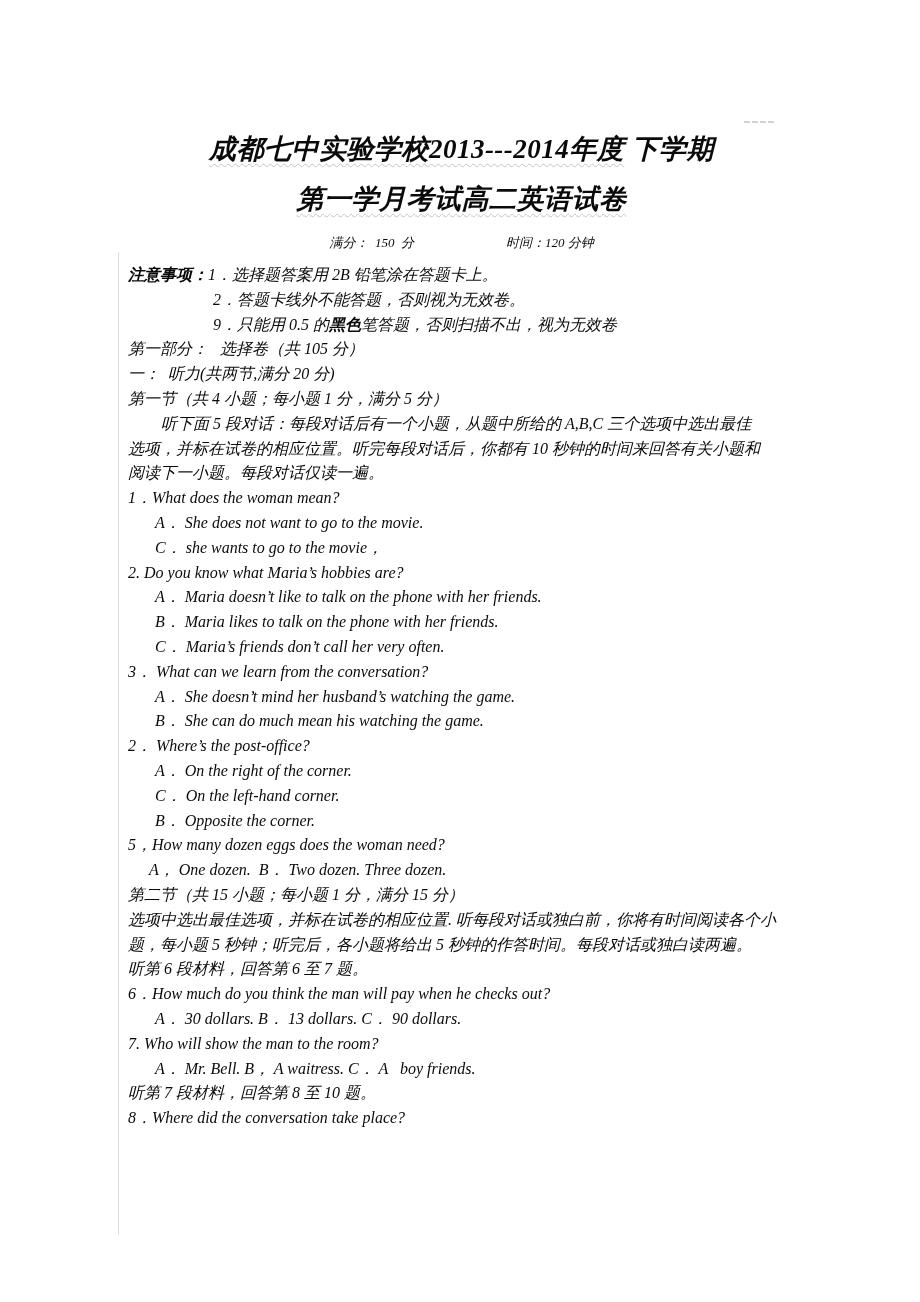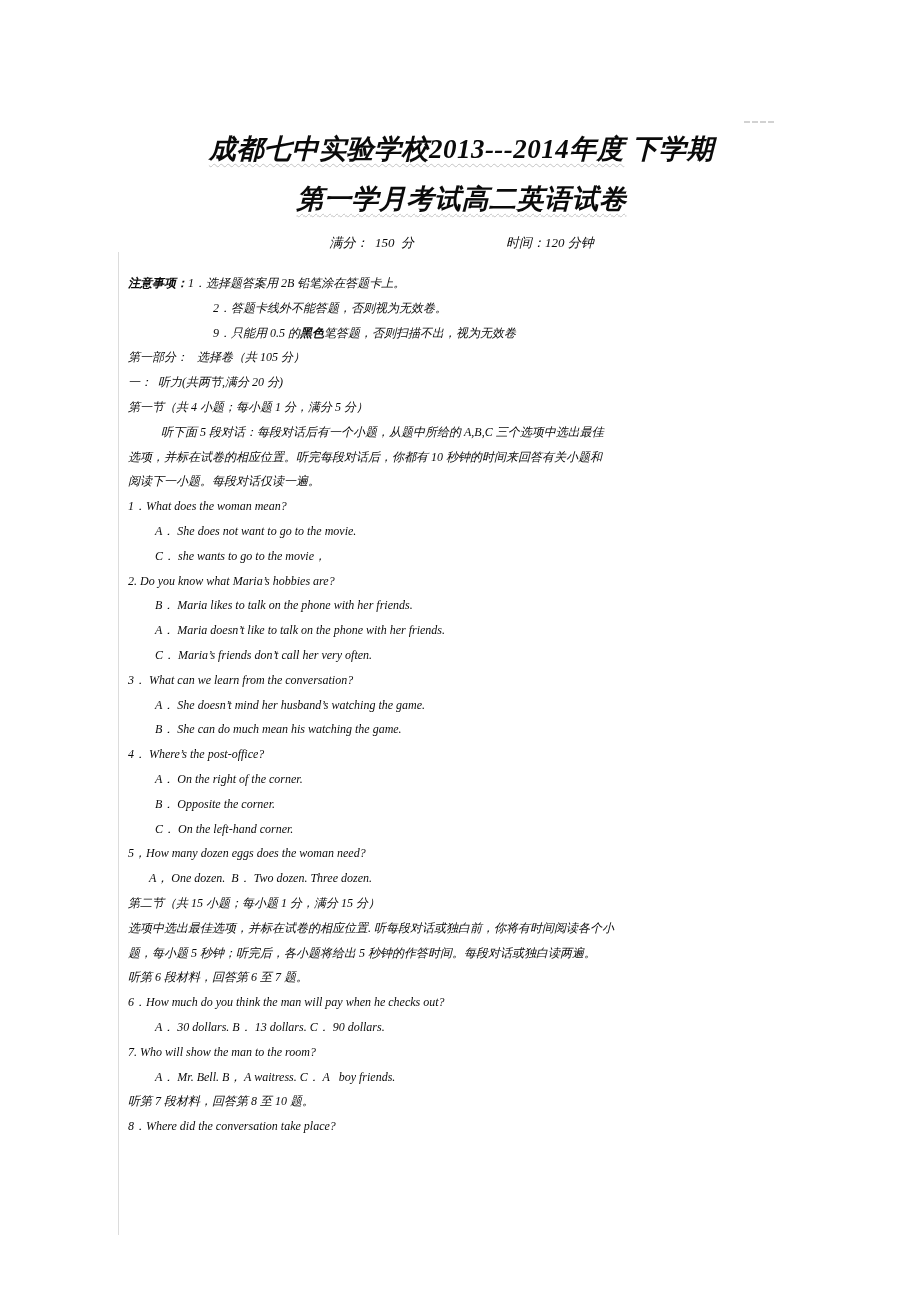--- a/index.html
+++ b/index.html
@@ -12,21 +12,21 @@
     font-style:italic;
   }
   .margin-line { position:absolute; left:118px; top:252px; bottom:0; width:1px; background:#dcdcdc; }
   .dash-artifact { position:absolute; left:744px; top:121px; width:30px; height:0; border-top:2px dashed #d2d2d2; }
   .content { position:absolute; left:128px; top:128px; width:667px; }
   .t1,.t2 { font-size:27px; font-weight:bold; text-align:center; line-height:42px; letter-spacing:.5px; white-space:pre-wrap; }
   .t2 { margin-top:8px; }
   .wavy { text-decoration:underline; text-decoration-style:wavy; text-decoration-color:#c4c4c4; text-decoration-thickness:1px; text-underline-offset:5px; }
   .score { margin-top:10px; font-size:13px; line-height:26px; text-align:center; white-space:pre-wrap; }
   .score .sep { display:inline-block; width:92px; }
-  .doc-body { margin-top:15px; font-size:12px; line-height:24.8px; }
+  .doc-body { margin-top:7px; font-size:16px; line-height:24.8px; }
   .line { white-space:pre-wrap; }
   .b { font-weight:bold; }
   .opt { margin-left:27px; }
   .opt5 { margin-left:21px; }
   .hang { margin-left:85px; }
   .fi { text-indent:33px; }
 </style>
 </head>
 <body>
 
@@ -54,32 +54,32 @@
 
       <div class="line fi">听下面 5 段对话：每段对话后有一个小题，从题中所给的 A,B,C 三个选项中选出最佳</div>
       <div class="line">选项，并标在试卷的相应位置。听完每段对话后，你都有 10 秒钟的时间来回答有关小题和</div>
       <div class="line">阅读下一小题。每段对话仅读一遍。</div>
 
       <div class="line">1．What does the woman mean?</div>
       <div class="line opt">A． She does not want to go to the movie.</div>
       <div class="line opt">C． she wants to go to the movie，</div>
 
       <div class="line">2. Do you know what Maria’s hobbies are?</div>
+      <div class="line opt">A． Maria doesn’t like to talk on the phone with her friends.</div>
       <div class="line opt">B． Maria likes to talk on the phone with her friends.</div>
-      <div class="line opt">A． Maria doesn’t like to talk on the phone with her friends.</div>
       <div class="line opt">C． Maria’s friends don’t call her very often.</div>
 
       <div class="line">3． What can we learn from the conversation?</div>
       <div class="line opt">A． She doesn’t mind her husband’s watching the game.</div>
       <div class="line opt">B． She can do much mean his watching the game.</div>
 
-      <div class="line">4． Where’s the post-office?</div>
+      <div class="line">2． Where’s the post-office?</div>
       <div class="line opt">A． On the right of the corner.</div>
+      <div class="line opt">C． On the left-hand corner.</div>
       <div class="line opt">B． Opposite the corner.</div>
-      <div class="line opt">C． On the left-hand corner.</div>
 
       <div class="line">5，How many dozen eggs does the woman need?</div>
       <div class="line opt5">A， One dozen.  B． Two dozen. Three dozen.</div>
 
       <div class="line">第二节（共 15 小题；每小题 1 分，满分 15 分）</div>
       <div class="line">选项中选出最佳选项，并标在试卷的相应位置. 听每段对话或独白前，你将有时间阅读各个小</div>
       <div class="line">题，每小题 5 秒钟；听完后，各小题将给出 5 秒钟的作答时间。每段对话或独白读两遍。</div>
 
       <div class="line">听第 6 段材料，回答第 6 至 7 题。</div>
       <div class="line">6．How much do you think the man will pay when he checks out?</div>

